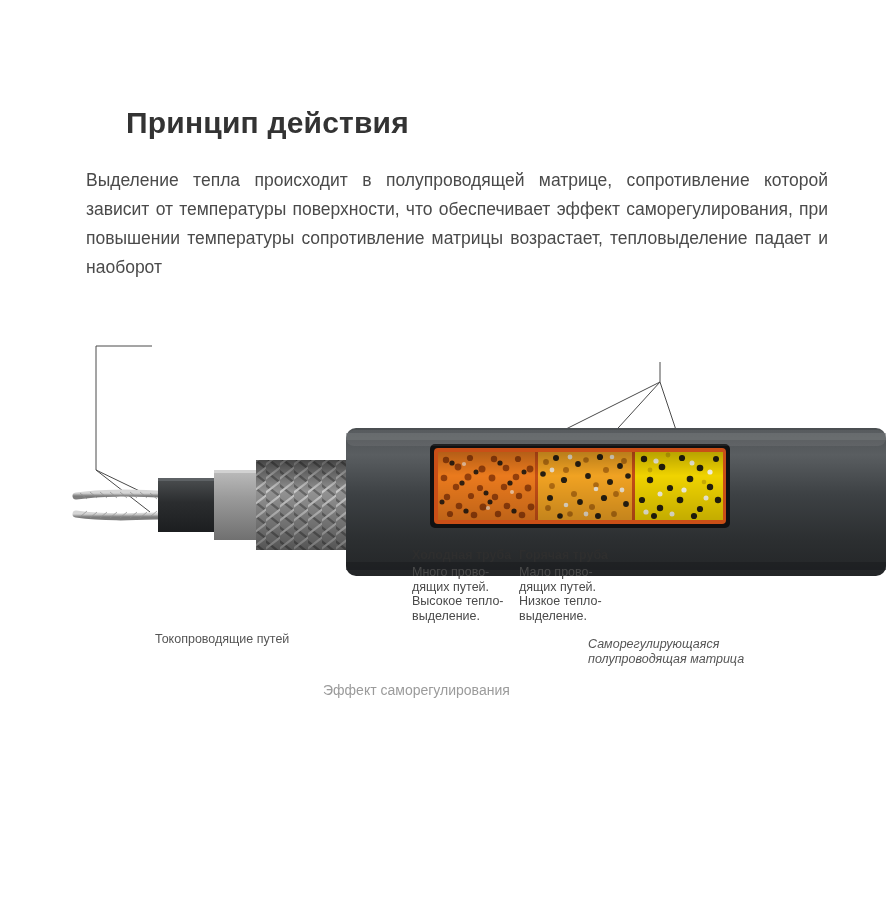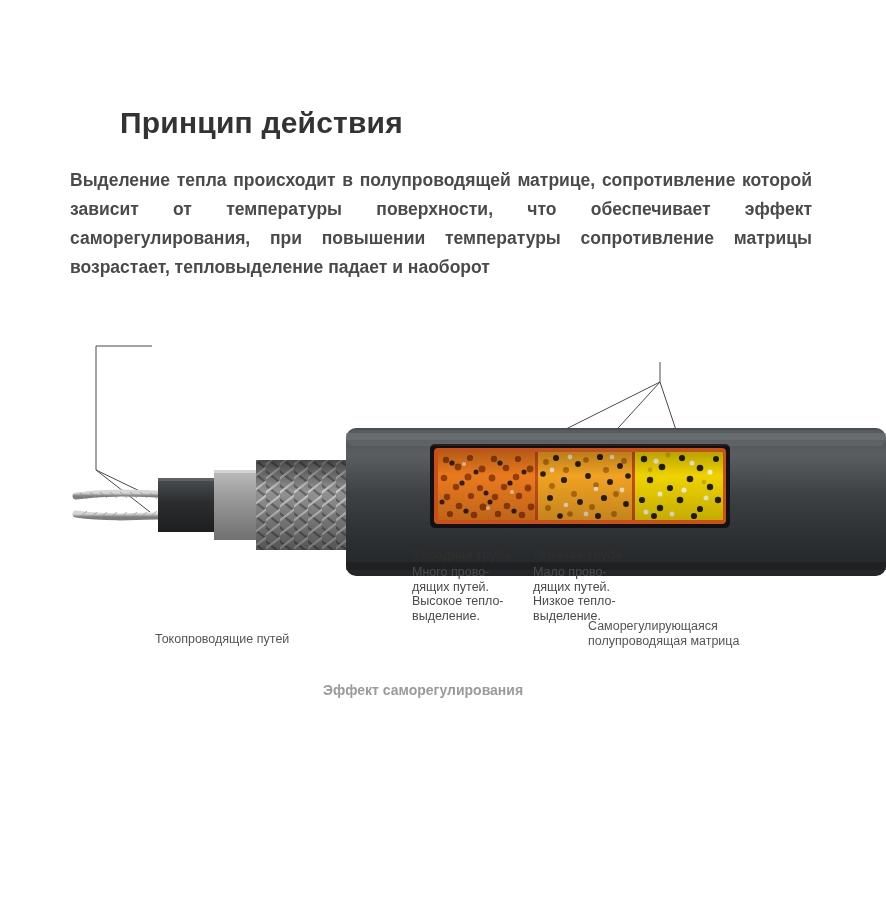--- a/index.html
+++ b/index.html
@@ -12,38 +12,37 @@
     height: 900px;
     position: relative;
     font-family: "Liberation Sans", sans-serif;
     color: #3c3c3c;
     overflow: hidden;
   }
 
   
   .page-title {
     position: absolute;
-    left: 120px;
+    left: 126px;
     top: 86px;
     font-size: 30px;
     font-weight: bold;
     color: #333333;
     letter-spacing: 0.2px;
   }
   .intro-paragraph {
     position: absolute;
-    left: 70px;
+    left: 86px;
     top: 148px;
     width: 742px;
     font-size: 17.5px;
     line-height: 29px;
     color: #4a4a4a;
     text-align: justify;
     text-justify: inter-word;
-    font-weight: bold;
   }
 
   
   .figure {
     position: absolute;
     left: 0;
     top: 300px;
     width: 886px;
     height: 430px;
   }
@@ -52,30 +51,30 @@
   }
 
   .callout-label {
     position: absolute;
     font-size: 12.5px;
     line-height: 15px;
     color: #555555;
     white-space: pre-line;
   }
   #label-conductors { left: 155px; top: 332px; }
-  #label-matrix     { left: 588px; top: 319px; }
+  #label-matrix     { left: 588px; top: 337px; font-style: italic; }
 
   
   .legend {
     position: absolute;
     left: 412px;
     top: 548px;
     width: 340px;
     display: flex;
-    gap: 14px;
+    gap: 0;
   }
   .legend-col {
     width: 107px;
     padding-right: 5px;
     box-sizing: border-box;
   }
   .legend-title {
     font-size: 12.5px;
     font-weight: bold;
     color: #2e2e2e;
@@ -89,21 +88,20 @@
     color: #4a4a4a;
     white-space: pre-line;
   }
 
   .figure-caption {
     position: absolute;
     left: 323px;
     top: 682px;
     font-size: 14px;
     color: #9b9b9b;
-    font-weight: bold;
   }
 </style>
 </head>
 <body>
 
 <h1 class="page-title">Принцип действия</h1>
 
 <p class="intro-paragraph">Выделение тепла происходит в полупроводящей матрице, сопротивление которой зависит от температуры поверхности, что обеспечивает эффект саморегулирования, при повышении температуры сопротивление матрицы возрастает, тепловыделение падает и наоборот</p>
 
 <div class="figure">

